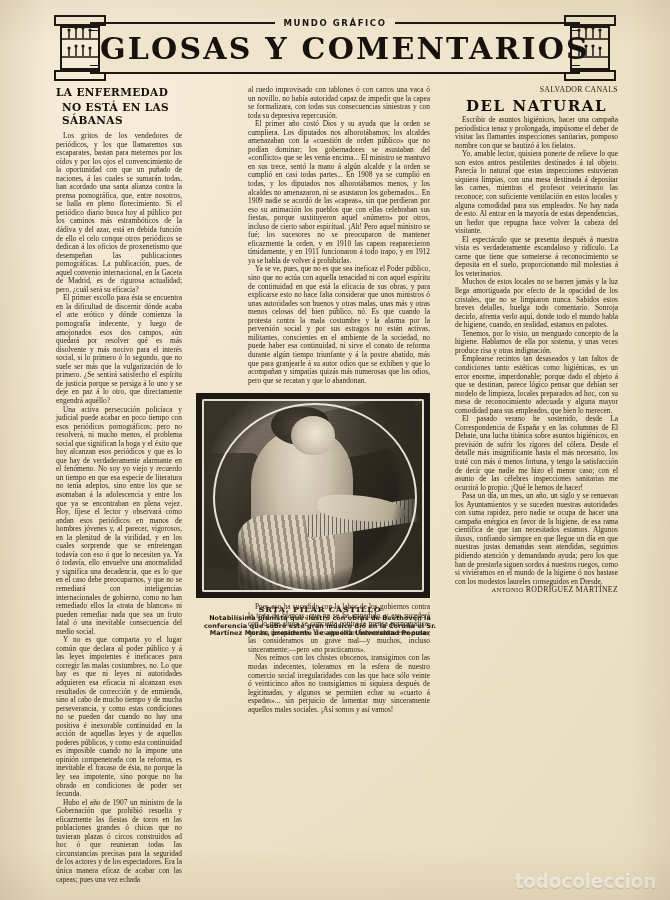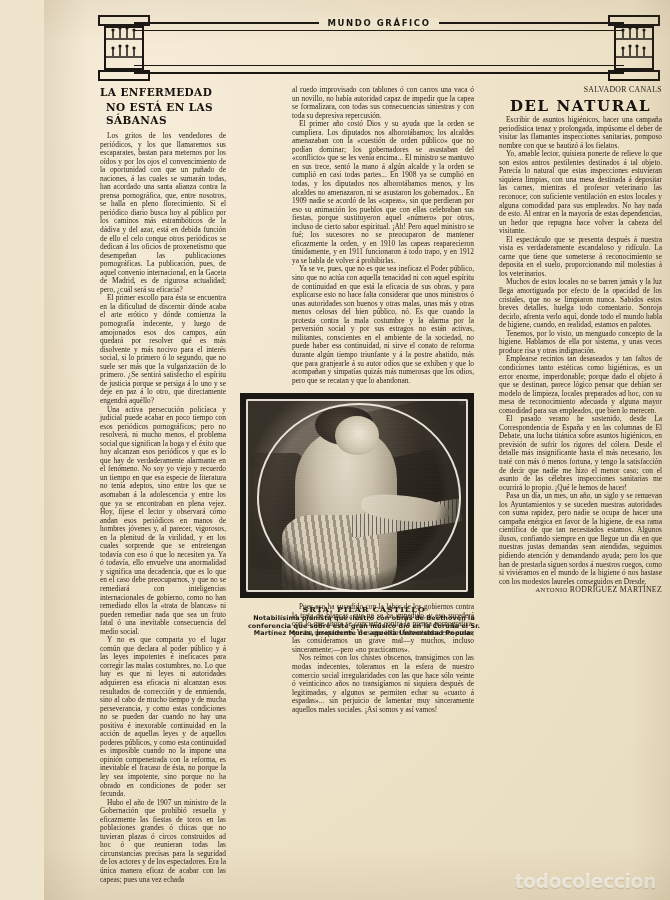--- a/index.html
+++ b/index.html
@@ -14,21 +14,20 @@
     overflow: hidden;
     position: relative;
   }
   
   #page {
     position: absolute;
     inset: 0;
     background:
       radial-gradient(ellipse at 18% 12%, #f6ecd8 0%, #efe3c9 45%, #e8dcc0 100%),
       #ece0c6;
-    margin-left: 44px;
   }
   #page::after {
     content: "";
     position: absolute;
     inset: 0;
     pointer-events: none;
     background:
       linear-gradient(90deg, rgba(120,95,55,.13) 0%, rgba(120,95,55,0) 7%),
       linear-gradient(270deg, rgba(120,95,55,.10) 0%, rgba(120,95,55,0) 6%),
       linear-gradient(180deg, rgba(120,95,55,.08) 0%, rgba(120,95,55,0) 5%),
@@ -398,20 +397,21 @@
         </g>
       </svg>
     </div>
 
     <div class="mh-rails"></div>
 
     <div class="mh-kicker">
       <span>MUNDO GRÁFICO</span>
     </div>
 
+    <div class="mh-title">GLOSAS Y COMENTARIOS</div>
   </div>
 
   <div class="col" id="col-left">
     <div class="head-small">LA ENFERMEDAD</div>
     <div class="head-small l2">NO ESTÁ EN LAS SÁBANAS</div>
     <p>Los gritos de los vendedores de periódicos, y los que llamaremos sus escaparates, bastan para meternos por los oídos y por los ojos el convencimiento de la oportunidad con que un puñado de naciones, á las cuales se sumarán todas, han acordado una santa alianza contra la prensa pornográfica, que, entre nosotros, se halla en pleno florecimiento. Si el periódico diario busca hoy al público por los caminos más estrambóticos de la dádiva y del azar, está en debida función de ello el celo conque otros periódicos se dedican á los oficios de proxenetismo que desempeñan las publicaciones pornográficas. La publicación, pues, de aquel convenio internacional, en la Gaceta de Madrid, es de rigurosa actualidad; pero, ¿cuál será su eficacia?</p>
     <p>El primer escollo para ésta se encuentra en la dificultad de discernir dónde acaba el arte erótico y dónde comienza la pornografía indecente, y luego de amojonados esos dos campos, aún quedará por resolver qué es más disolvente y más nocivo para el interés social, si lo primero ó lo segundo, que no suele ser más que la vulgarización de lo primero. ¿Se sentirá satisfecho el espíritu de justicia porque se persiga á lo uno y se deje en paz á lo otro, que directamente engendrá aquéllo?</p>
     <p>Una activa persecución policíaca y judicial puede acabar en poco tiempo con esos periódicos pornográficos; pero no resolverá, ni mucho menos, el problema social que significan la boga y el éxito que hoy alcanzan esos periódicos y que es lo que hay de verdaderamente alarmante en el fenómeno. No soy yo viejo y recuerdo un tiempo en que esa especie de literatura no tenía adeptos, sino entre los que se asomaban á la adolescencia y entre los que ya se encontraban en plena vejez. Hoy, fíjese el lector y observará cómo andan esos periódicos en manos de hombres jóvenes y, al parecer, vigorosos, en la plenitud de la virilidad, y en los cuales sorprende que se entretengan todavía con eso ó que lo necesiten ya. Ya ó todavía, ello envuelve una anormalidad y significa una decadencia, que es lo que en el caso debe preocuparnos, y que no se remediará con inteligencias internacionales de gobierno, como no han remediado ellos la «trata de blancas» ni pueden remediar nada que sea un fruto fatal ó una inevitable consecuencia del medio social.</p>
     <p>Y no es que comparta yo el lugar común que declara al poder público y á las leyes impotentes é ineficaces para corregir las malas costumbres, no. Lo que hay es que ni leyes ni autoridades adquieren esa eficacia ni alcanzan esos resultados de corrección y de enmienda, sino al cabo de mucho tiempo y de mucha perseverancia, y como estas condiciones no se pueden dar cuando no hay una positiva é inexorable continuidad en la acción de aquellas leyes y de aquellos poderes públicos, y como esta continuidad es imposible cuando no la impone una opinión compenetrada con la reforma, es inevitable el fracaso de ésta, no porque la ley sea impotente, sino porque no ha obrado en condiciones de poder ser fecunda.</p>
     <p>Hubo el año de 1907 un ministro de la Gobernación que prohibió resuelta y eficazmente las fiestas de toros en las poblaciones grandes ó chicas que no tuvieran plazas ó circos construidos ad hoc ó que reunieran todas las circunstancias precisas para la seguridad de los actores y de los espectadores. Era la única manera eficaz de acabar con las capeas; pues una vez echada</p>

